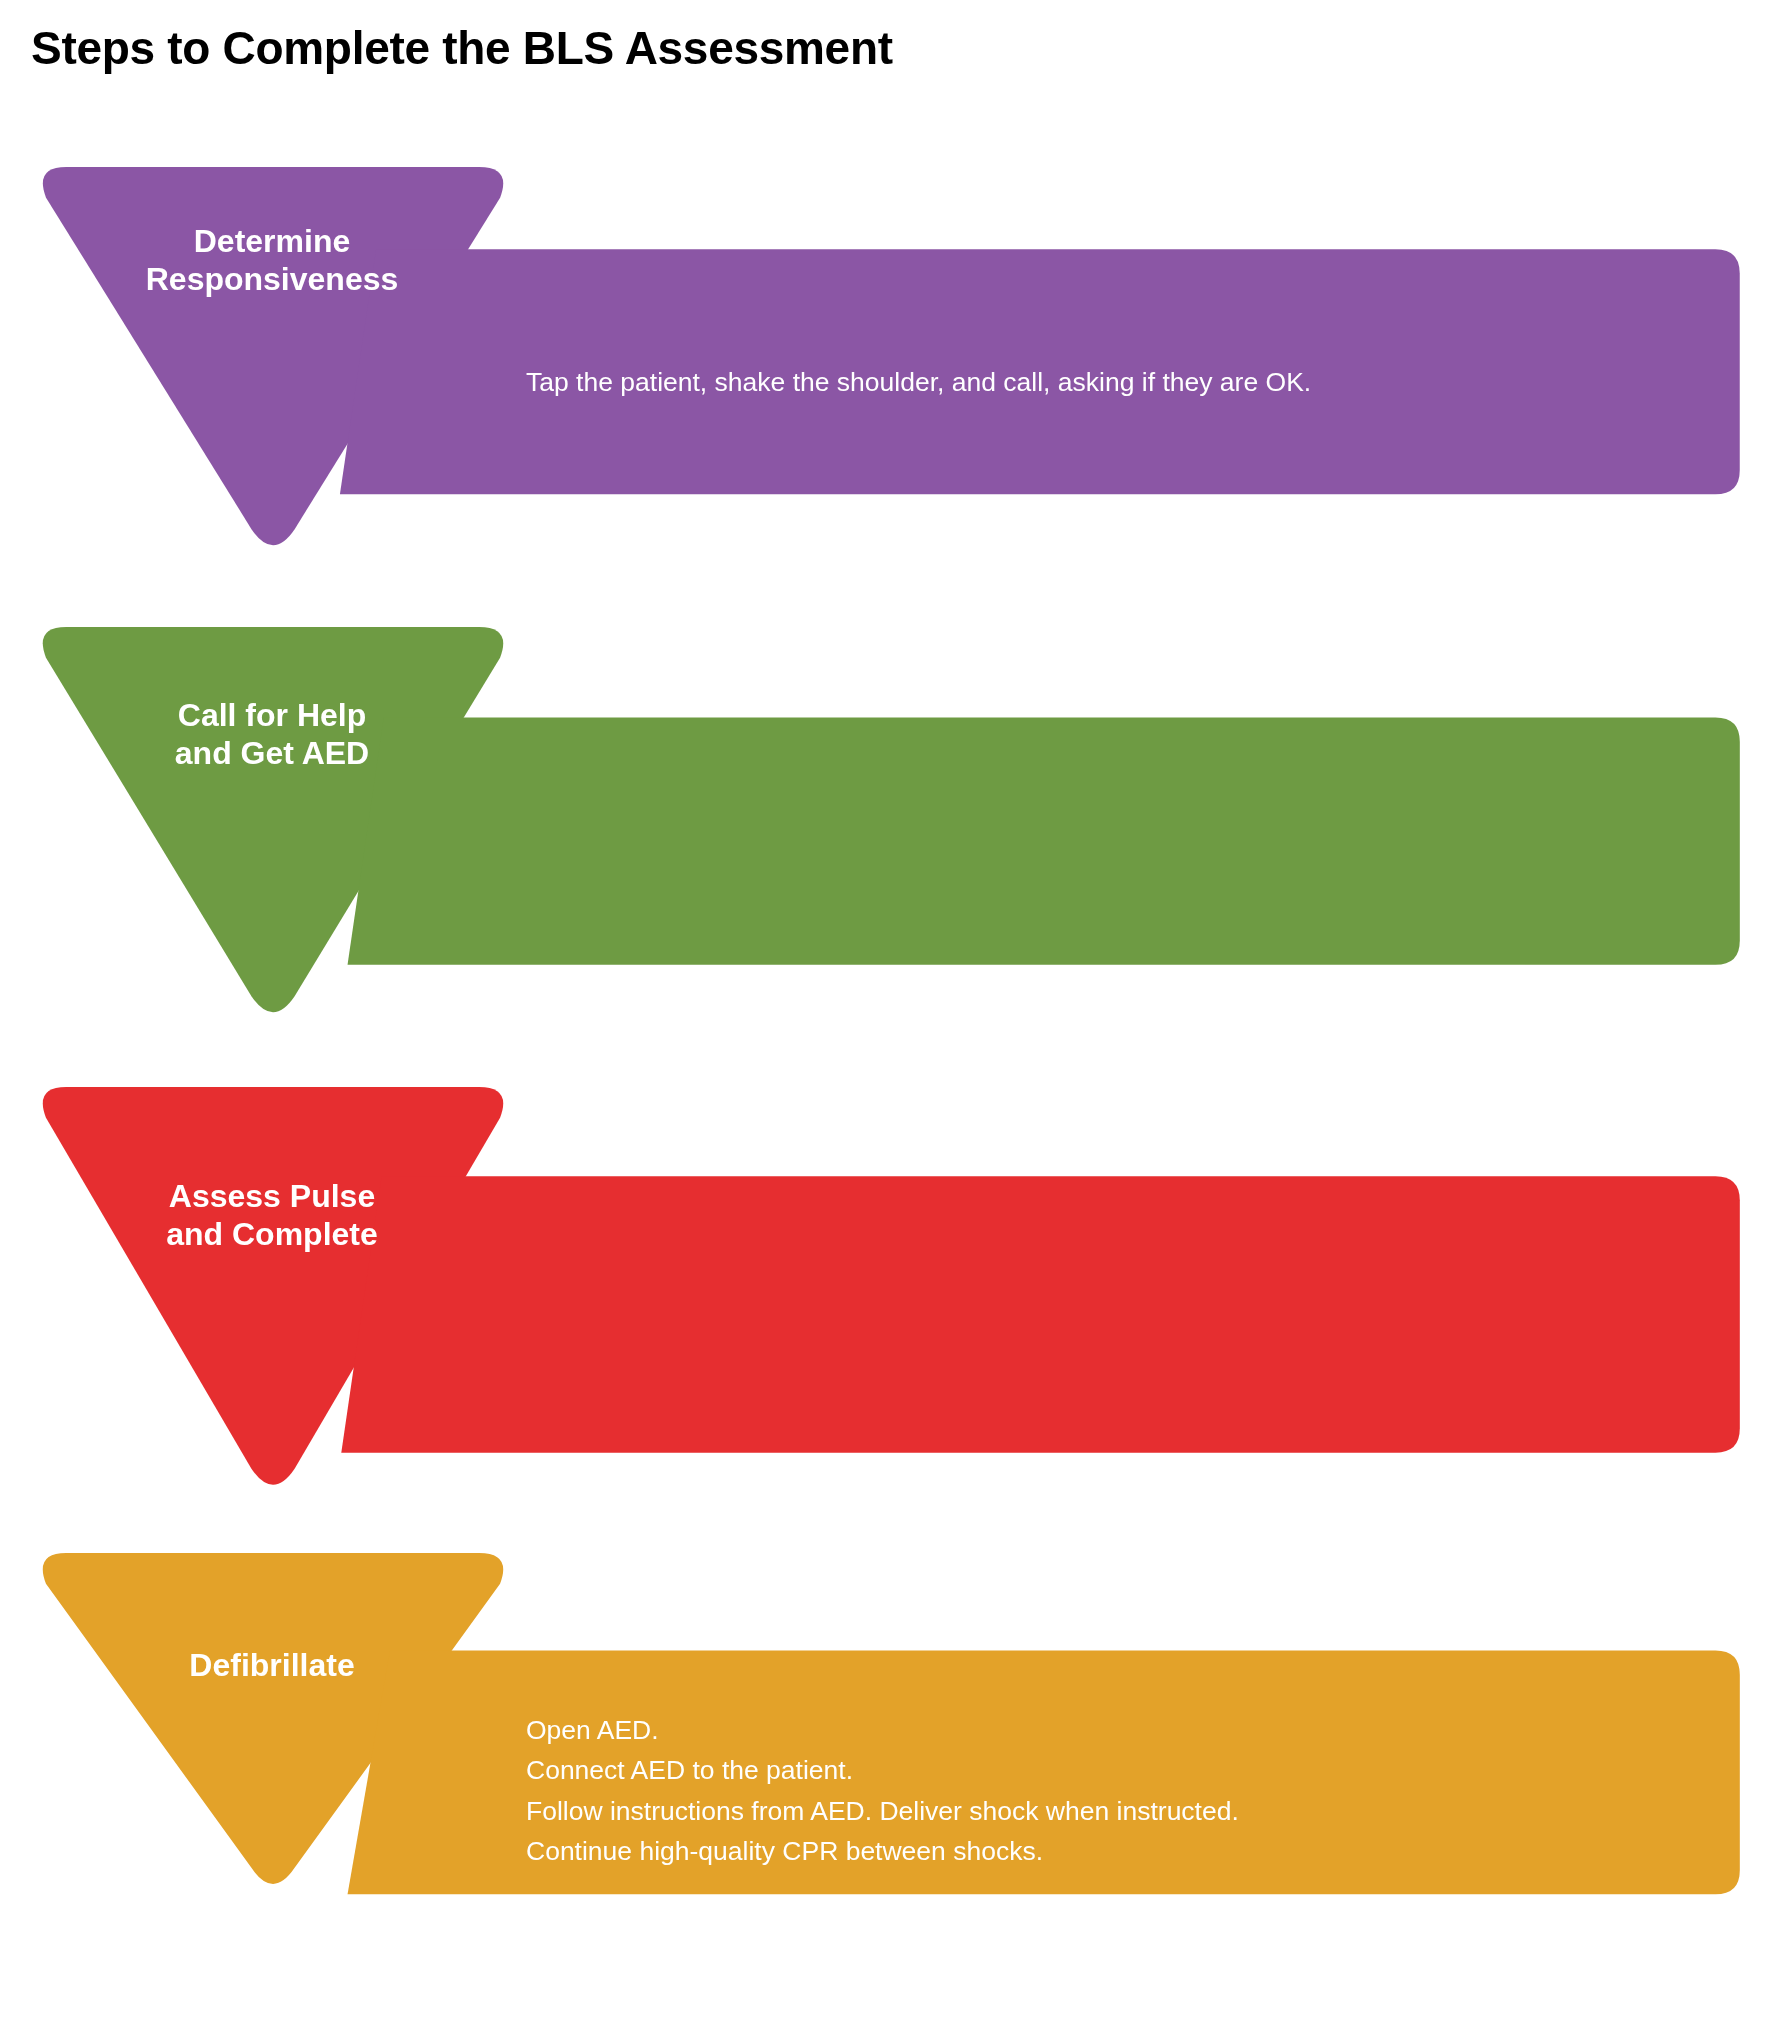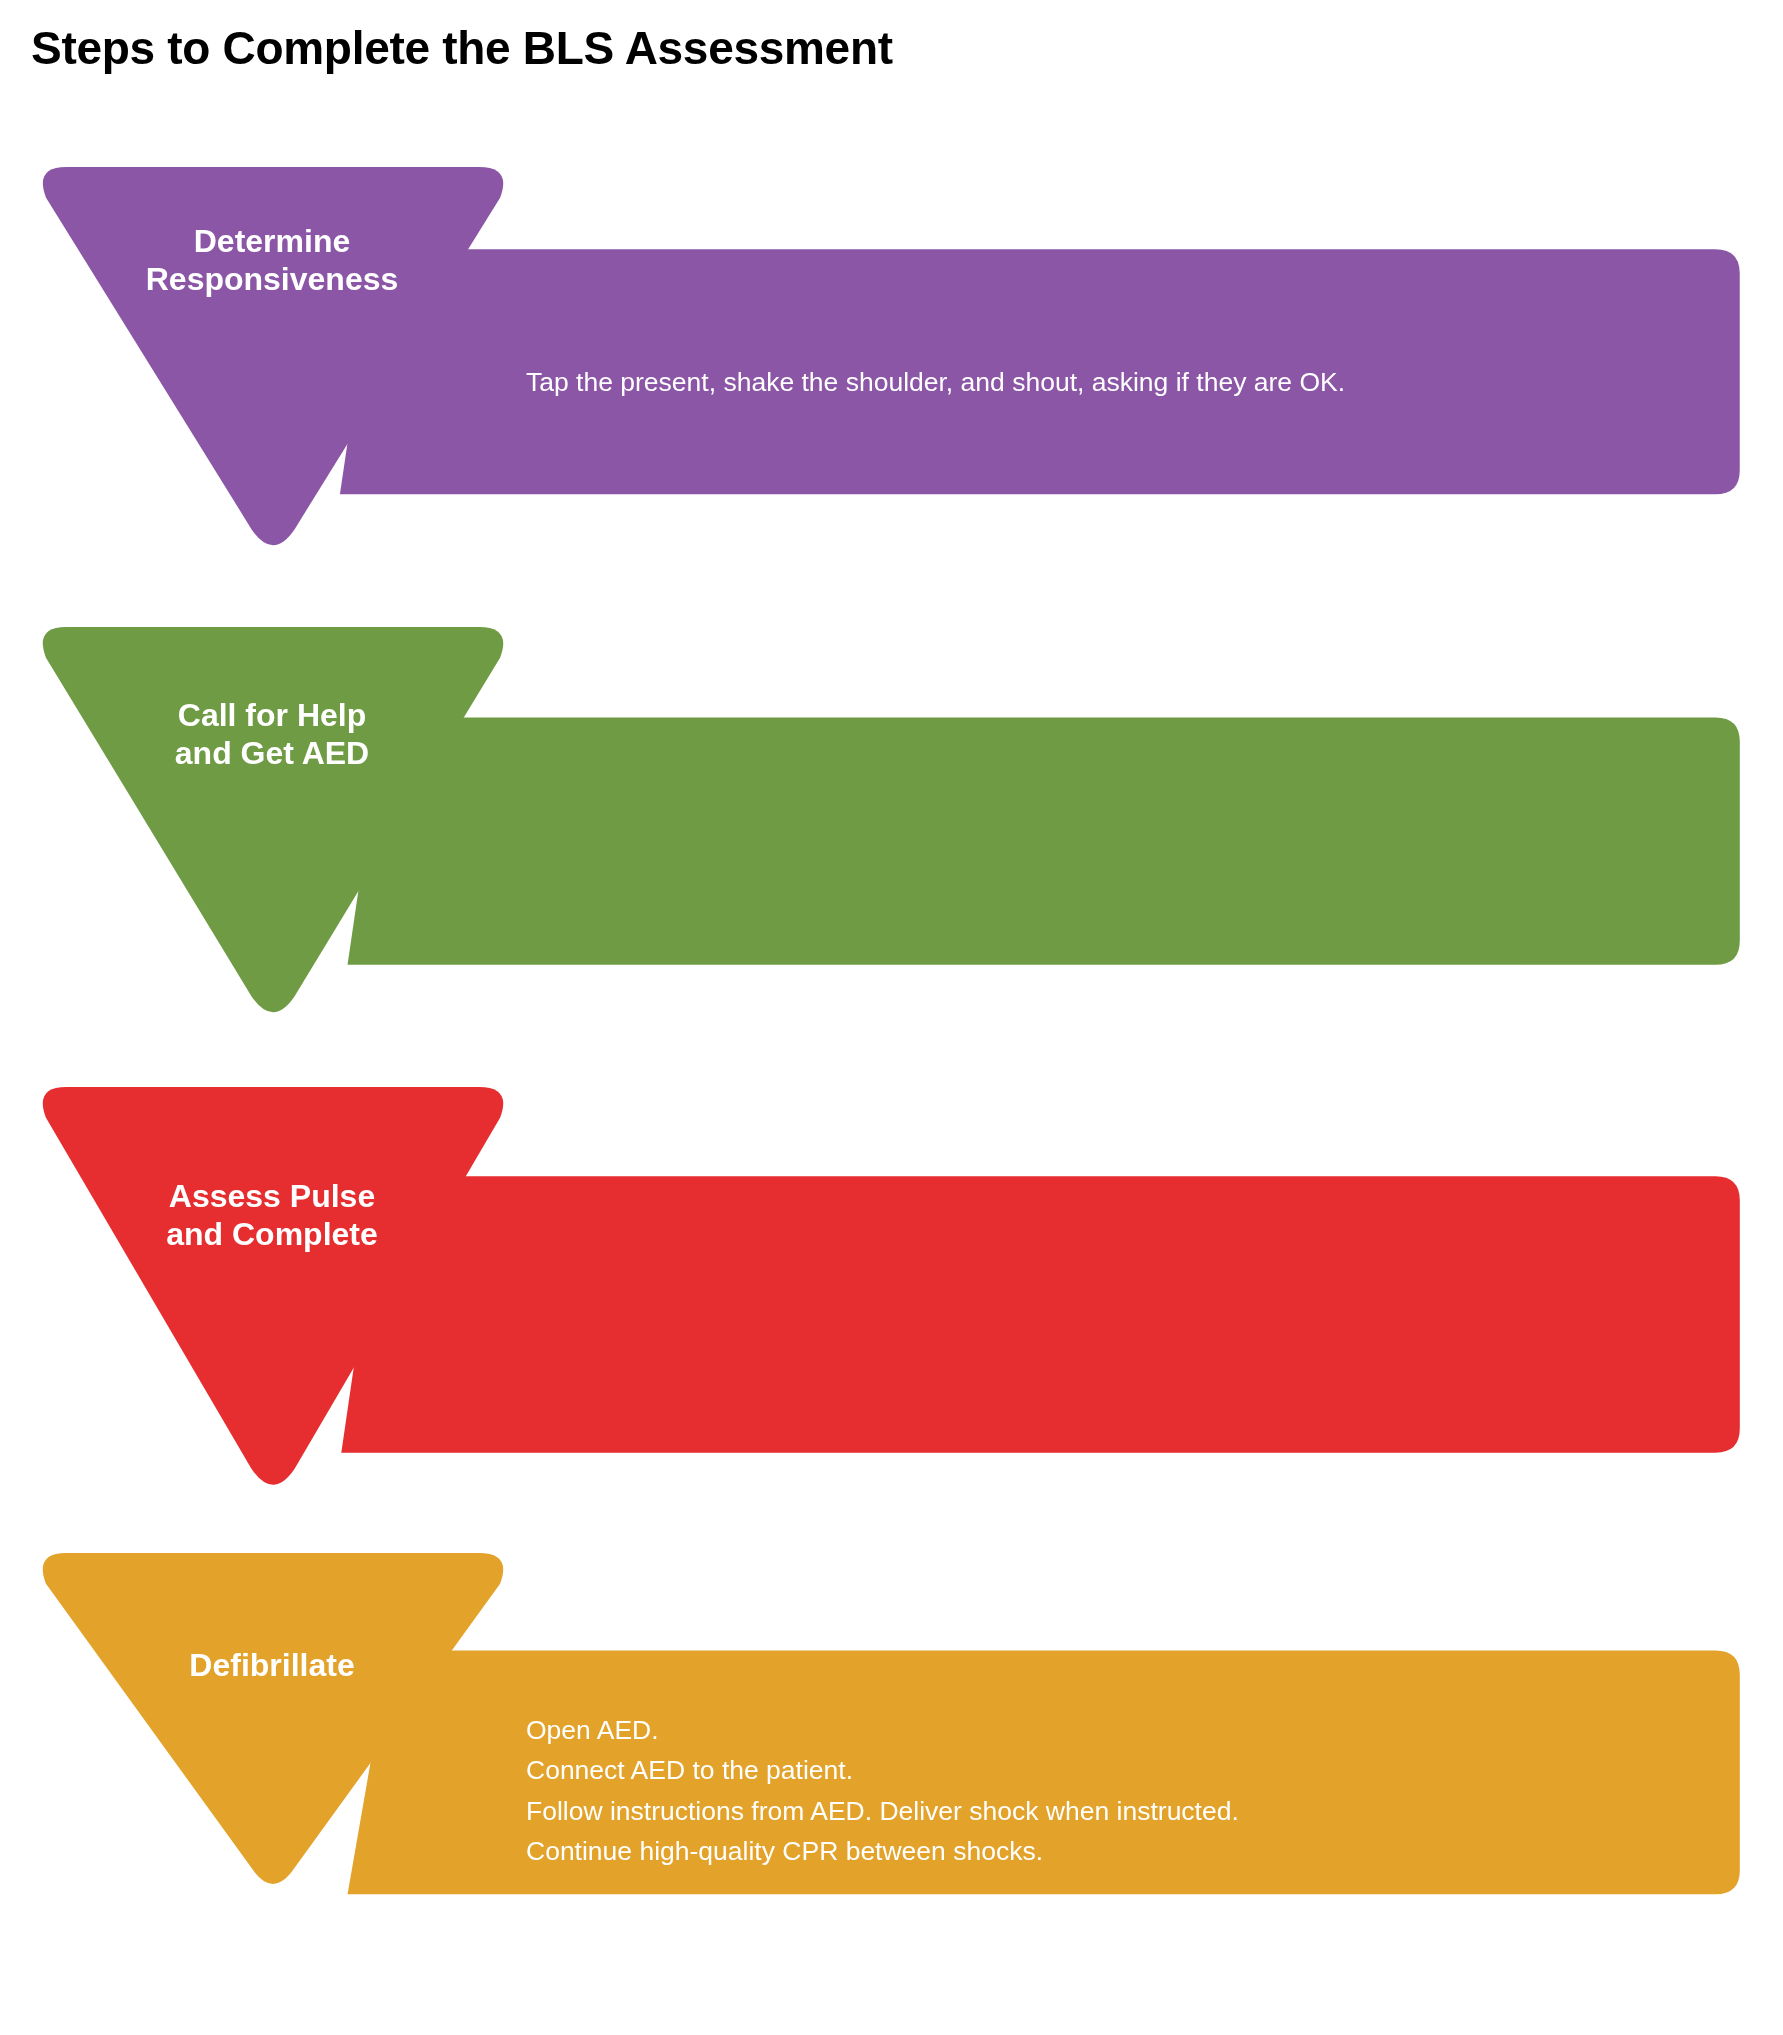--- a/index.html
+++ b/index.html
@@ -79,21 +79,21 @@
 
 <div id="page-title" style="color: rgb(0, 0, 0);">Steps to Complete the BLS Assessment</div>
 
 <div class="step-block" id="block-1">
   <svg class="step-svg" width="1783" height="390" viewBox="0 0 2560 560">
     <path d="M 95 0 L 688 0 Q 735 0 718 44 L 423 520 Q 392 566 361 520 L 66 44 Q 49 0 95 0 Z" fill="#8B56A5"></path>
     <path d="M 540 118 L 2463 118 Q 2498 118 2498 153 L 2498 435 Q 2498 470 2463 470 L 488 470 L 540 118 Z" fill="#8B56A5"></path>
   </svg>
   <div class="step-label">Determine
 Responsiveness</div>
-  <div class="step-body">Tap the present, shake the shoulder, and shout, asking if they are OK.</div>
+  <div class="step-body">Tap the patient, shake the shoulder, and call, asking if they are OK.</div>
 </div>
 
 <div class="step-block" id="block-2">
   <svg class="step-svg" width="1783" height="397" viewBox="0 0 2560 570">
     <path d="M 95 0 L 688 0 Q 735 0 718 44 L 423 530 Q 392 576 361 530 L 66 44 Q 49 0 95 0 Z" fill="#6E9B43"></path>
     <path d="M 551 130 L 2463 130 Q 2498 130 2498 165 L 2498 450 Q 2498 485 2463 485 L 499 485 L 551 130 Z" fill="#6E9B43"></path>
   </svg>
   <div class="step-label">Call for Help
 and Get AED</div>
 </div>

